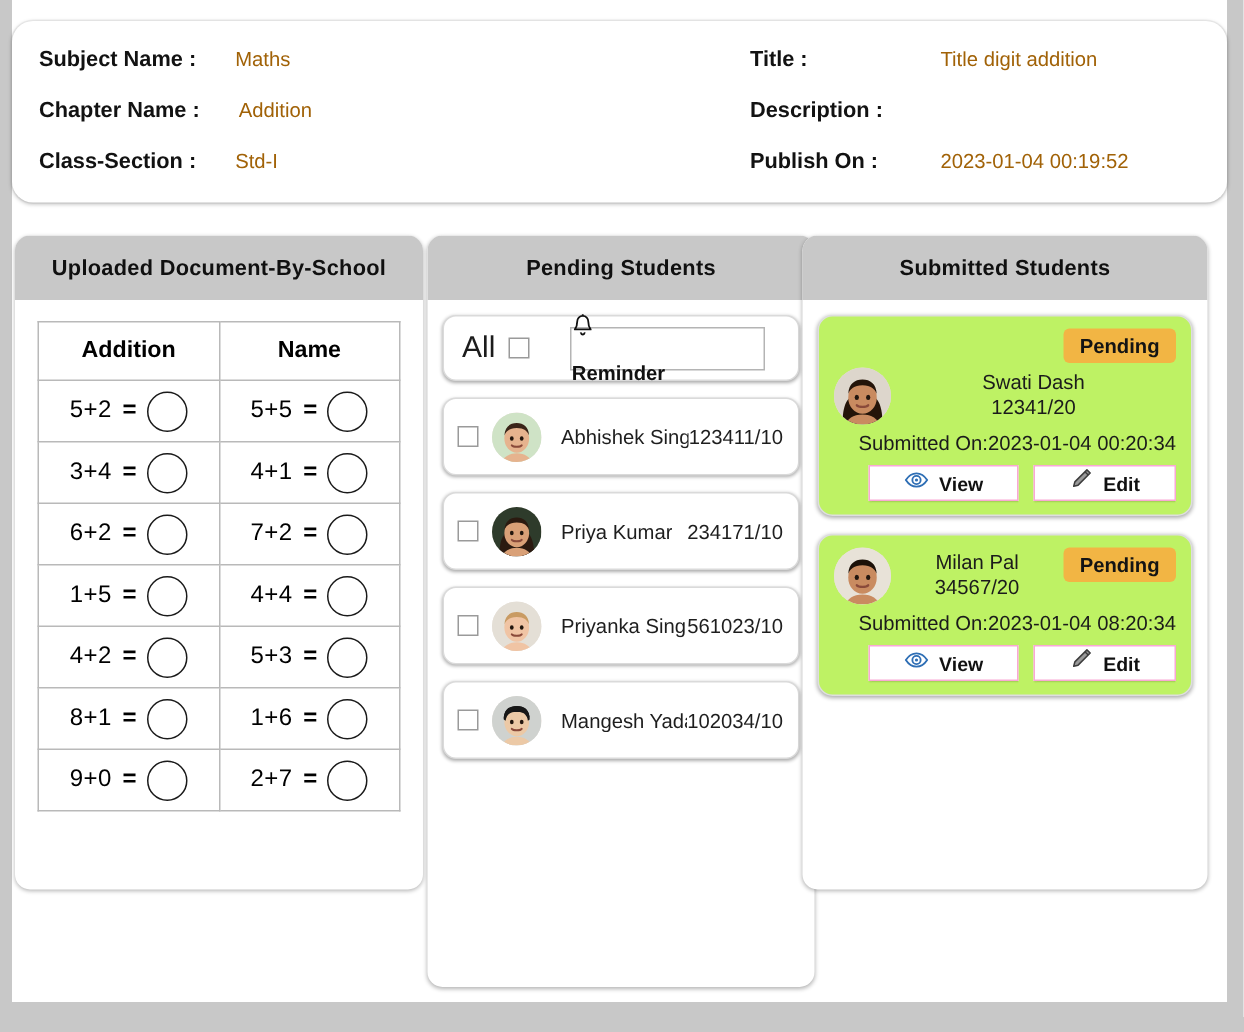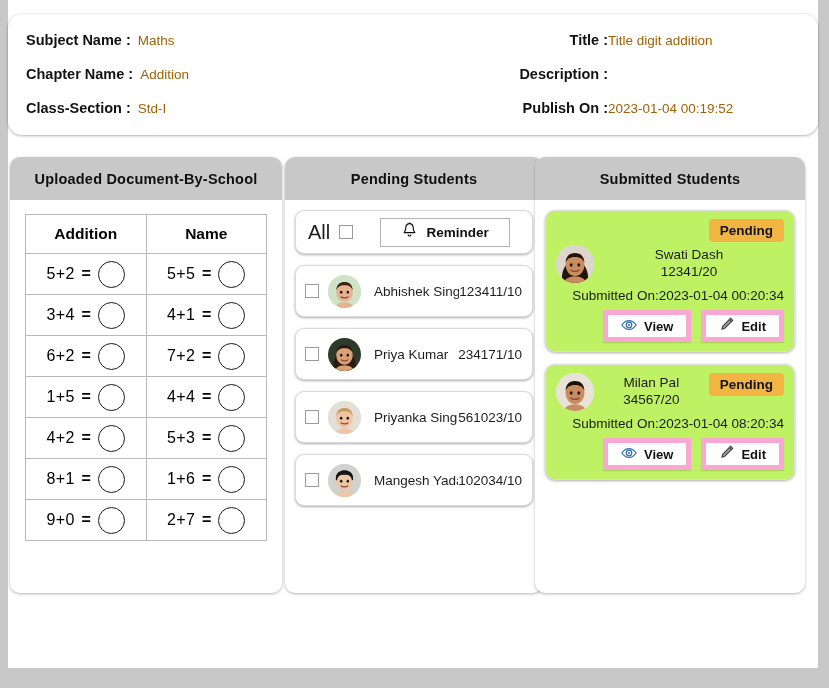--- a/index.html
+++ b/index.html
@@ -41,50 +41,51 @@
     position: absolute;
     top: 18px;
   }
   #info-col-left { left: 18px; width: 460px; }
   #info-col-right { left: 492px; width: 310px; }
 
   .info-row {
     display: flex;
     align-items: baseline;
     height: 34px;
+    gap: 19px;
   }
   .info-label {
     font-weight: bold;
     font-size: 14.5px;
     color: #121212;
     white-space: nowrap;
   }
   .info-value {
     font-size: 13.5px;
     color: #a16207;
     white-space: nowrap;
   }
   #info-col-left .info-label { min-width: 0; }
   #info-col-left .info-value { margin-left: 7px; }
 
-  #info-col-right .info-label { width: 108px; display:inline-block;text-align:right; }
+  #info-col-right .info-label { width: 108px; display:inline-block; }
   #info-col-right .info-value { margin-left: 0px; }
 
   
   .panel {
     position: absolute;
     top: 157px;
     background: #ffffff;
     border-radius: 10px;
     box-shadow: 0 1px 3px rgba(0,0,0,0.30);
     overflow: hidden;
     box-sizing: border-box;
   }
   #panel-document { left: 10px;  width: 272px; height: 436px; }
-  #panel-pending  { left: 285px; width: 258px; height: 436px; }
+  #panel-pending  { left: 285px; width: 258px; height: 501px; }
   #panel-submitted{ left: 535px; width: 270px; height: 436px; }
 
   .panel-header {
     height: 43px;
     background: #c8c8c8;
     display: flex;
     align-items: center;
     justify-content: center;
     font-weight: bold;
     font-size: 14.5px;
@@ -170,24 +171,25 @@
     margin-left: 9px;
     flex: none;
   }
   #reminder-button {
     margin-left: 27px;
     height: 27px;
     width: 128px;
     border: 1px solid #b4b4b4;
     background: #fff;
     display: flex;
-    align-items: center;
+    align-items: flex-start;
     justify-content: center;
     gap: 10px;
     cursor: pointer;
+    flex-direction: column;
   }
   #reminder-button .btn-text {
     font-size: 13.5px;
     font-weight: bold;
     color: #111;
   }
 
   .pending-student {
     height: 52px;
     display: flex;
@@ -278,24 +280,24 @@
     color: #1b1b1b;
     margin-top: 5px;
   }
   .sub-actions {
     display: flex;
     justify-content: flex-end;
     gap: 10px;
     margin-top: 7px;
   }
   .action-btn {
-    border: 5px solid #f9a8d4;
+    border: 1px solid #f9a8d4;
     background: #fff;
     height: 22px;
-    padding: 0 13px;
+    padding: 0 23px;
     display: flex;
     align-items: center;
     gap: 7px;
     cursor: pointer;
     box-shadow: 0 1px 1px rgba(0,0,0,0.12);
   }
   .action-btn .btn-text {
     font-size: 13px;
     font-weight: bold;
     color: #111;

